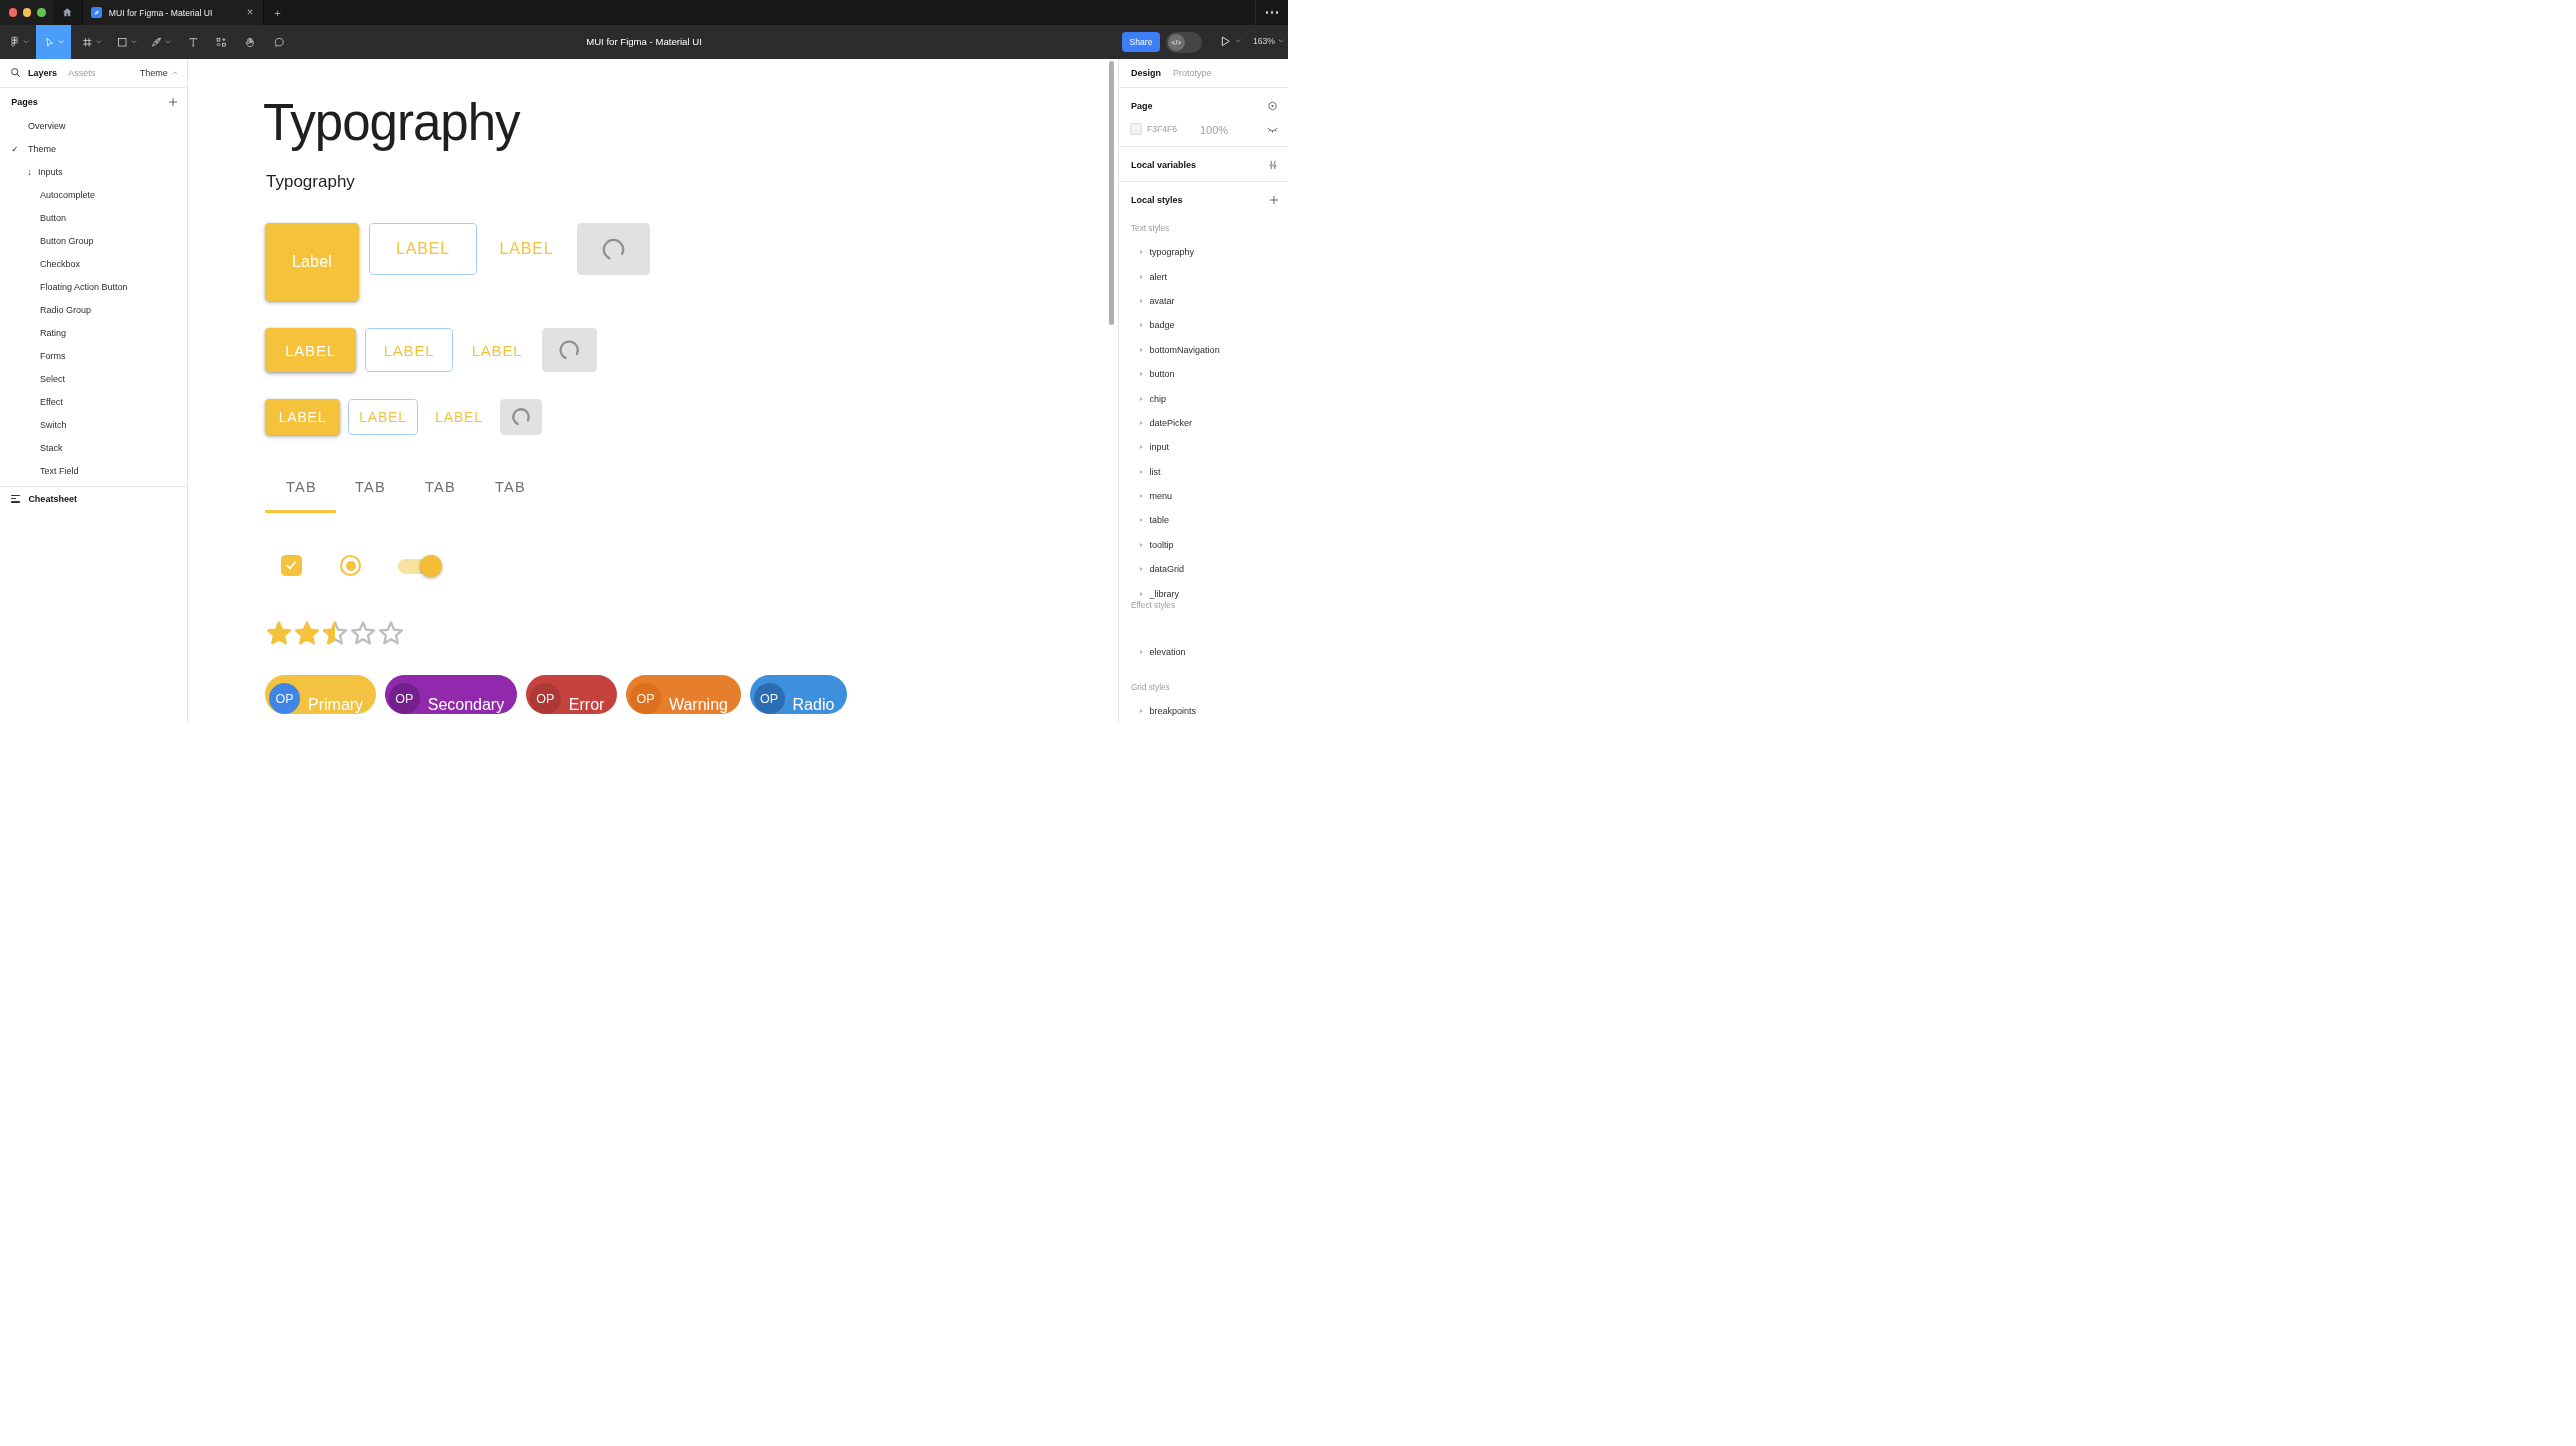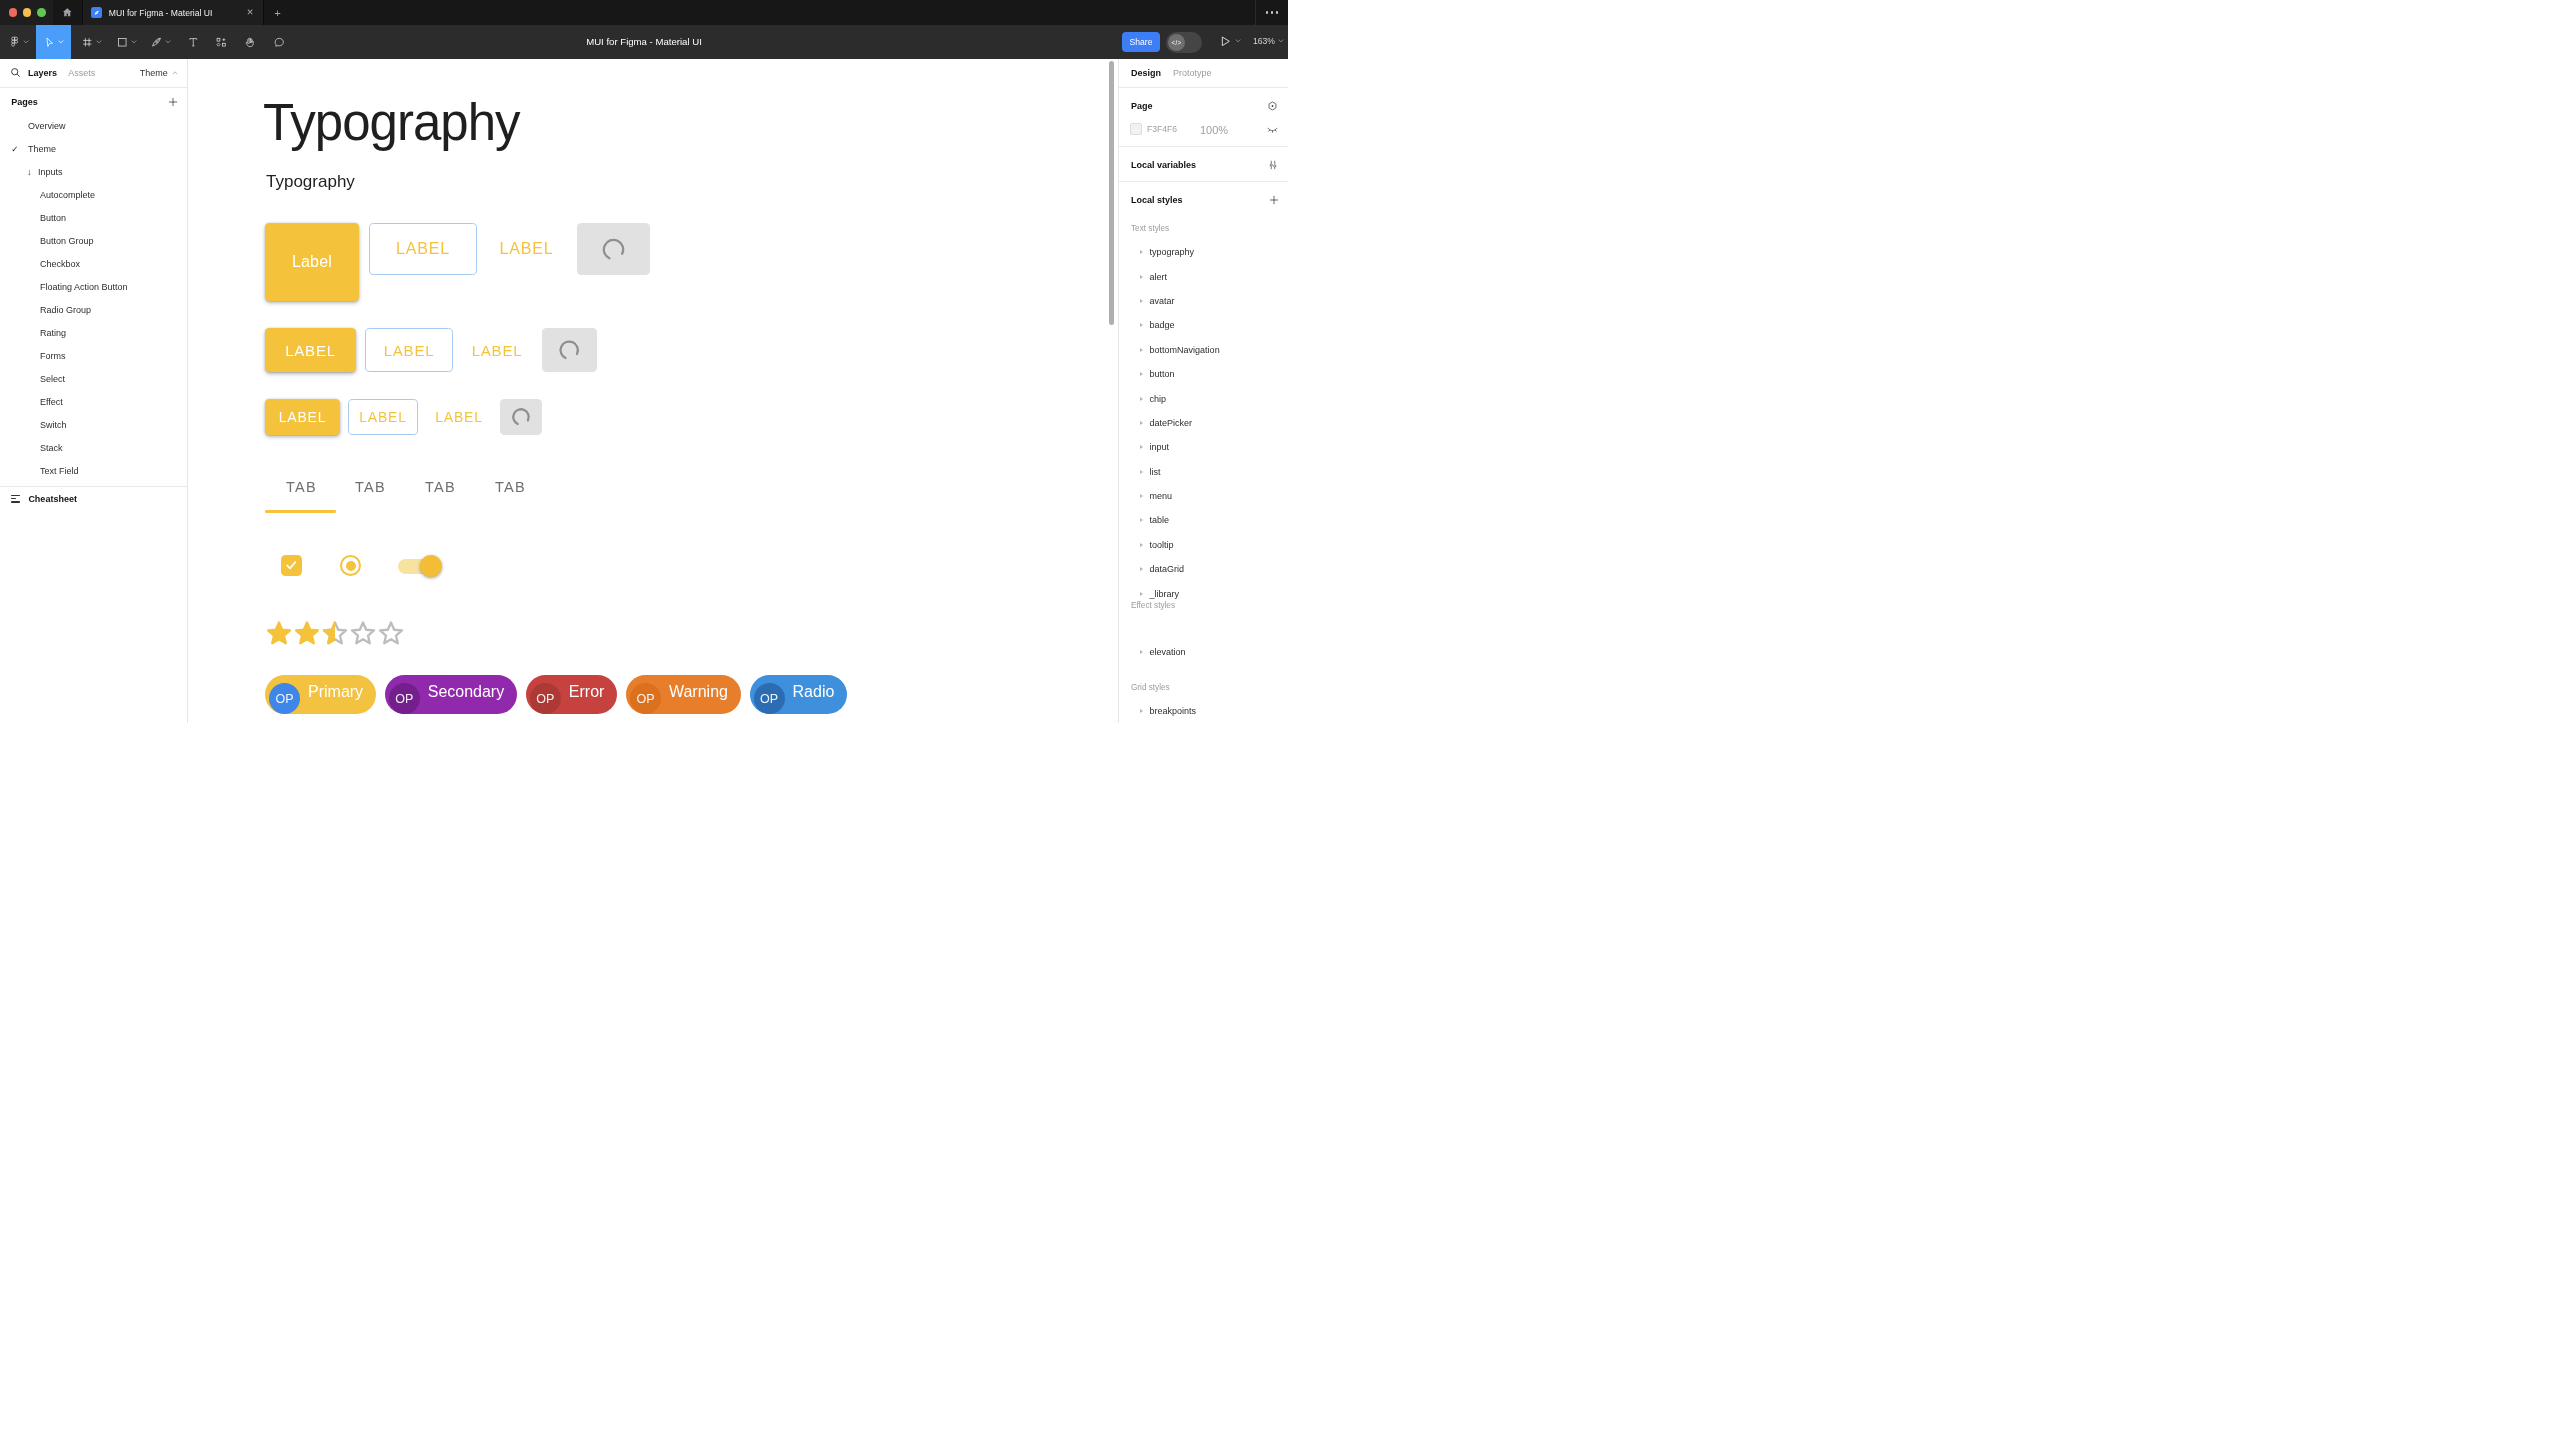--- a/index.html
+++ b/index.html
@@ -94,21 +94,21 @@
   .c-rating { position:absolute; left:77px; top:560px; display:flex; }
   .star { position:relative; width:28px; height:28px; }
   .star svg { position:absolute; left:0; top:0; }
   .star svg path { fill:none; stroke:#BDBDBD; stroke-width:2; stroke-linejoin:round; }
   .star.full svg path { fill:#F5C33B; stroke:#F5C33B; }
   .star .half-layer { display:none; position:absolute; left:0; top:0; width:50%; height:100%; overflow:hidden; }
   .star.half .half-layer { display:block; }
   .star.half .half-layer svg path { fill:#F5C33B; stroke:#F5C33B; }
 
   .c-chips { position:absolute; left:77px; top:616px; display:flex; gap:8.6px; }
-  .chip { height:39px; border-radius:20px; display:flex; align-items:flex-start; padding:8px 13px 0 4px; color:#FFFFFF; }
+  .chip { height:39px; border-radius:20px; display:flex; align-items:flex-end; padding:8px 13px 0 4px; color:#FFFFFF; }
   .chip .avatar { width:31px; height:31px; border-radius:50%; display:flex; align-items:center; justify-content:center; font-size:12.5px; color:rgba(255,255,255,0.92); flex:0 0 auto; }
   .chip .chip-label { margin-left:8px; font-size:16px; }
   .chip-primary { background:#F2C240; } .chip-primary .avatar { background:#3E86E8; }
   .chip-secondary { background:#9129AC; } .chip-secondary .avatar { background:#731F8C; }
   .chip-error { background:#C5423E; } .chip-error .avatar { background:#AD3936; }
   .chip-warning { background:#E77E2C; } .chip-warning .avatar { background:#DB701F; }
   .chip-info { background:#3E8FDC; } .chip-info .avatar { background:#2C6CB3; }
 
   
   .right-panel { position:absolute; right:0; top:59px; width:170px; bottom:0; background:#fff; border-left:0.7px solid #E6E6E6; }

